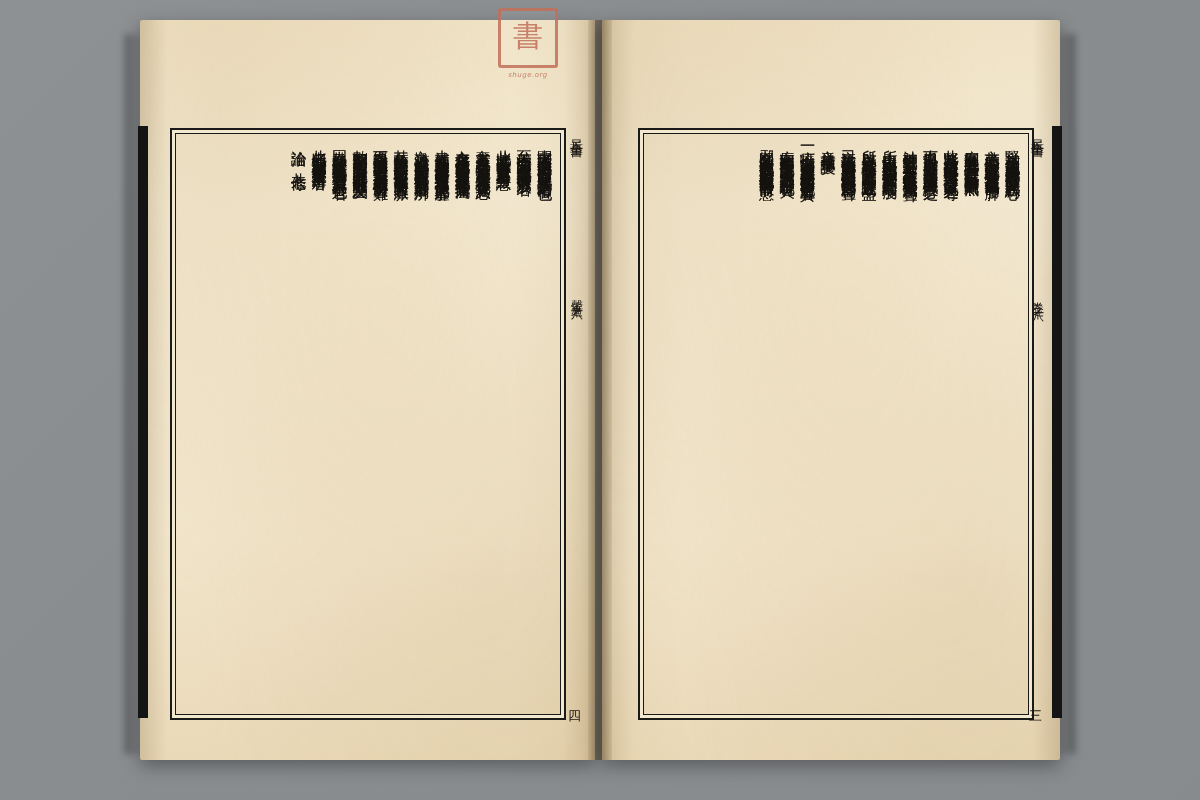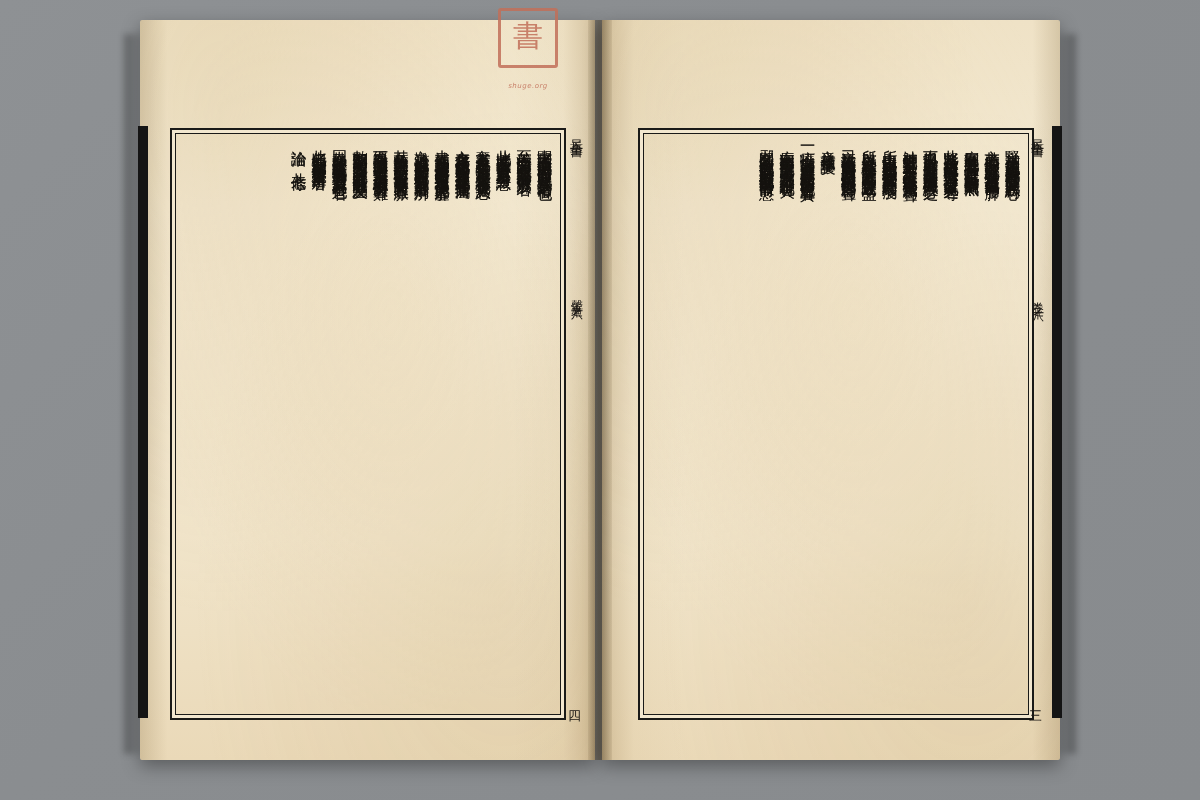--- a/index.html
+++ b/index.html
@@ -180,21 +180,21 @@
     font-family: "DejaVu Serif", "Liberation Serif", serif;
     font-size: 30px;
     line-height: 50px;
     border-radius: 3px;
     background: rgba(255,255,255,0.06);
   }
   .stamp .url {
     font-size: 7px;
     color: #c2705a;
     letter-spacing: .5px;
-    margin-top: 14px;
+    margin-top: 3px;
     font-style: italic;
   }
 
   
   .outer-shadow-l {
     position: absolute; left: -16px; top: 14px; width: 20px; height: 720px;
     background: linear-gradient(to right, rgba(0,0,0,0.30), rgba(0,0,0,0));
     filter: blur(3px);
   }
   .outer-shadow-r {

